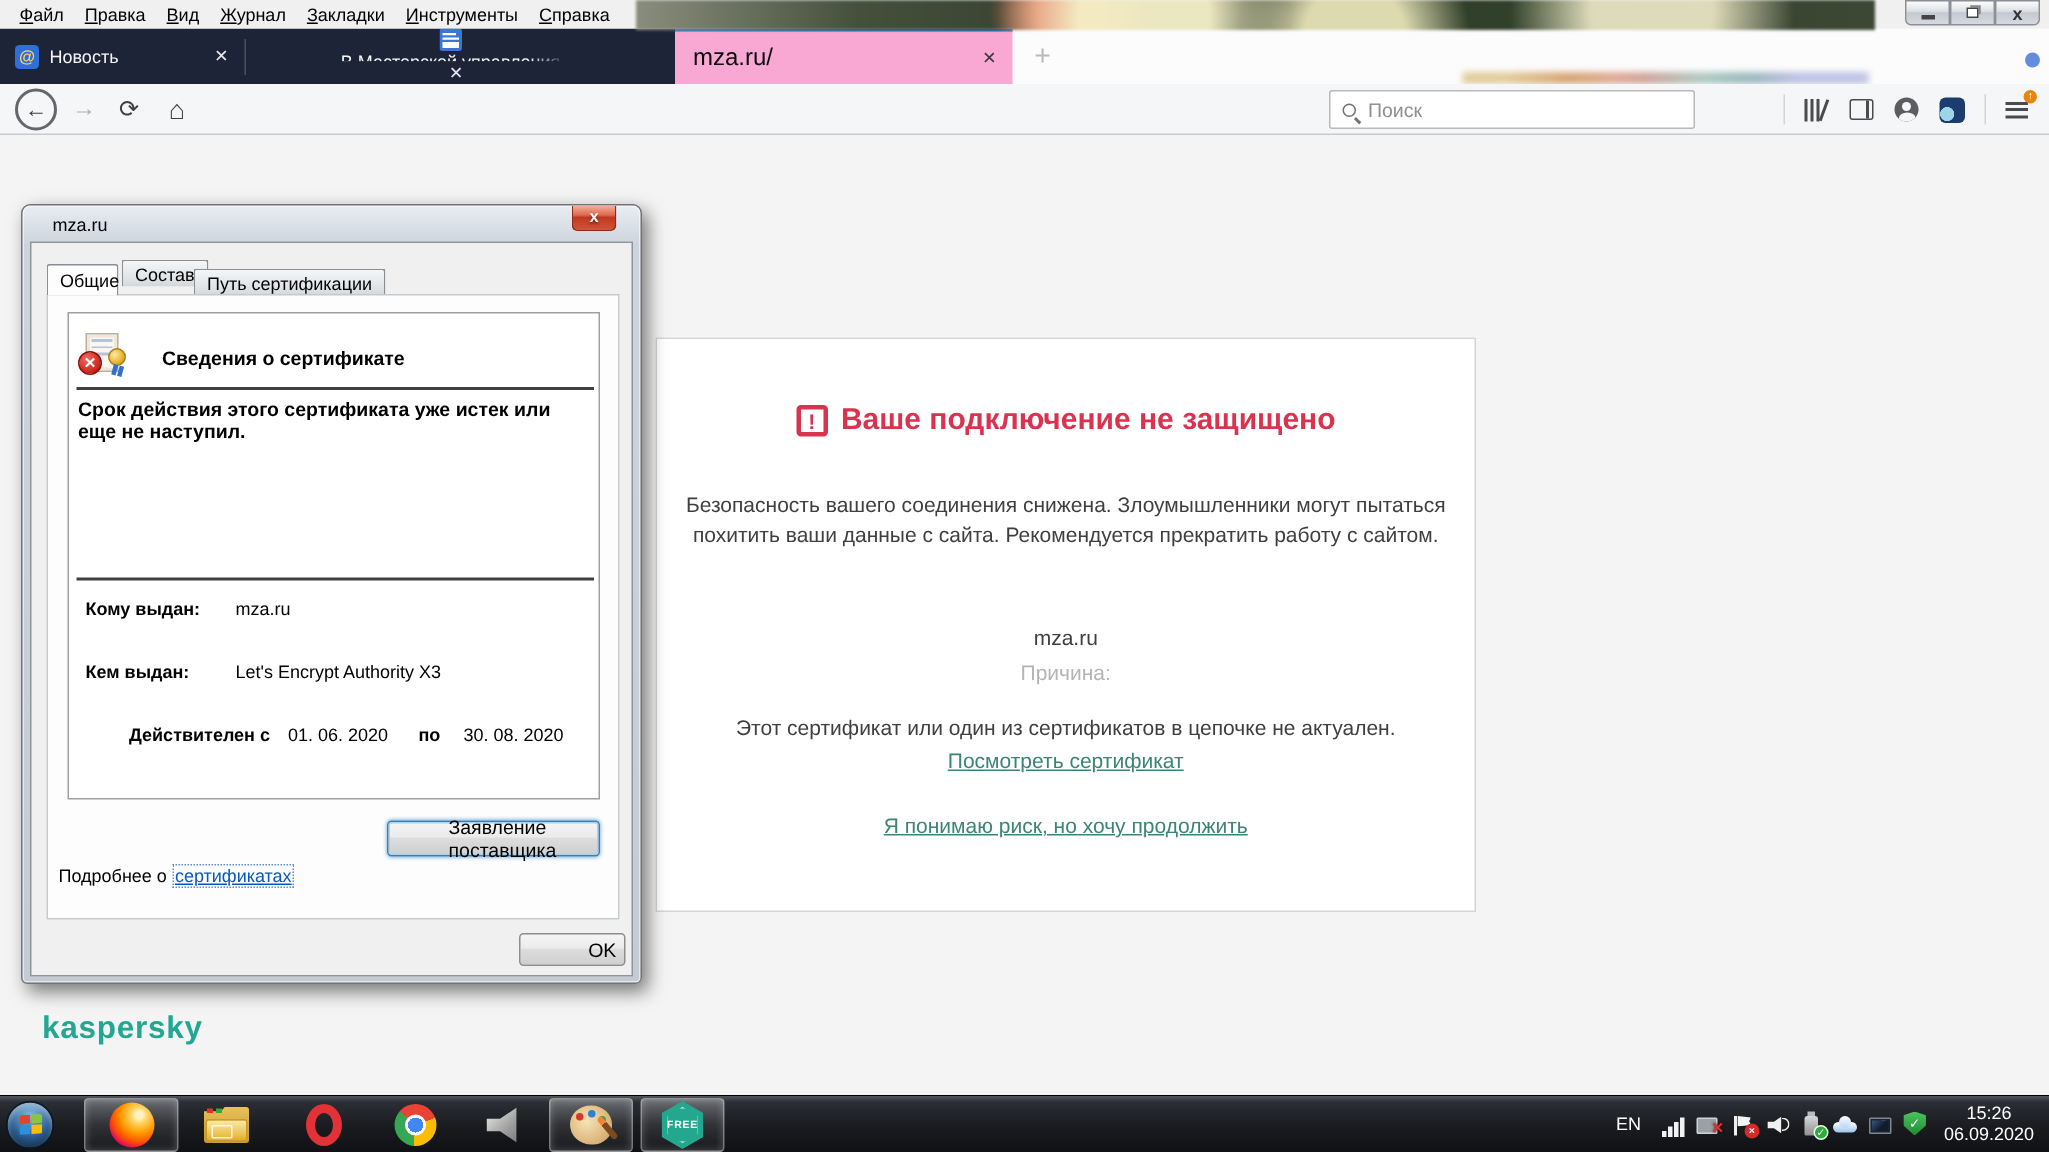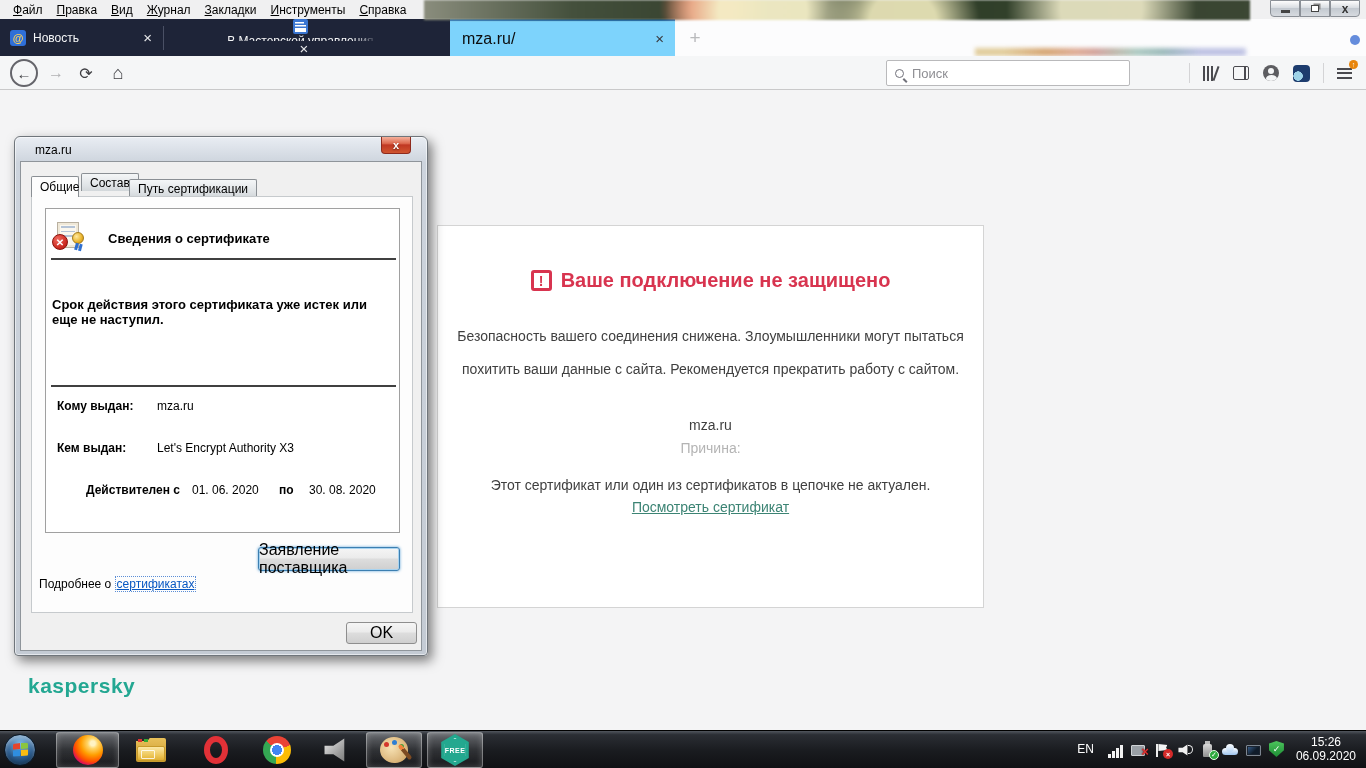--- a/index.html
+++ b/index.html
@@ -36,21 +36,21 @@
                 radial-gradient(circle at 85% 80%, rgba(100,110,190,.4) 0 15%, transparent 38%);
     filter:blur(2px); }
   .tabs-dark { position:absolute; left:0; top:0; width:450px; height:37px; background:#1e2438; display:flex; align-items:center; }
   .tab { display:flex; align-items:center; height:37px; font-size:12px; }
   .tab-dark1 { width:163px; padding:0 8px 0 10px; color:#f5f6f7; }
   .tab-sep { width:1px; height:24px; background:#4a5065; }
   .tab-dark2 { width:278px; padding:0 8px 0 10px; color:#f5f6f7;flex-direction:column; }
   .tab-label { flex:1; white-space:nowrap; overflow:hidden; }
   .tab-label.fade { -webkit-mask-image:linear-gradient(90deg,#000 82%,transparent 98%); mask-image:linear-gradient(90deg,#000 82%,transparent 98%); }
   .tab-close { font-size:15px; color:#e7e8ea; padding:0 3px; line-height:1; }
-  .tab-active { position:absolute; left:450px; top:0; width:225px; height:37px; background:#7dd3fc;
+  .tab-active { position:absolute; left:450px; top:0; width:225px; height:37px; background:#f9a8d4;
     border-top:2px solid #2180d8; display:flex; align-items:center; padding:0 8px 0 12px; color:#0c0c0d; }
   .tab-active .tab-close { color:#39393d; }
   .favicon1 { width:16px; height:16px; border-radius:3px; background:#2f6fd8; color:#ffd257; font-size:11px; font-weight:bold;
     display:flex; align-items:center; justify-content:center; margin-right:7px; flex:none; }
   .favicon2 { width:15px; height:15px; border-radius:2px; margin-right:7px; flex:none;
     background:linear-gradient(#fff,#fff) 2px 3px/9px 1.5px no-repeat,
                linear-gradient(#fff,#fff) 2px 6px/11px 1.5px no-repeat,
                linear-gradient(#fff,#fff) 2px 9px/11px 4px no-repeat, #3a76d2; }
   .newtab-btn { position:absolute; left:683px; top:7px; width:24px; height:24px; color:#b9babc; font-size:19px;
     display:flex; align-items:center; justify-content:center; }
@@ -128,25 +128,25 @@
     box-shadow:inset 0 0 0 2px #efe8d8; }
   .cert-paper i { display:block; height:1.5px; background:#b4c3d6; margin:3px 3px 0 3px; }
   .cert-seal { position:absolute; right:0px; top:10px; width:12px; height:12px; border-radius:50%;
     background:radial-gradient(circle at 35% 35%, #ffe9a0, #e9b32a 60%, #b97f10); border:1px solid #a67c18; }
   .cert-seal::after { content:""; position:absolute; left:2px; top:10px; width:3px; height:7px; background:#2f6fd0; transform:rotate(15deg); box-shadow:4px 0 0 #2f6fd0; }
   .cert-xbadge { position:absolute; left:-2px; top:12px; width:16px; height:16px; border-radius:50%;
     background:radial-gradient(circle at 35% 30%, #f06a60, #cc2a20 65%, #9d150d); border:1px solid #8c120b;
     color:#fff; font-size:10px; font-weight:bold; display:flex; align-items:center; justify-content:center; }
   .cert-head { position:absolute; left:62px; top:22px; font-size:13px; font-weight:bold; color:#000; }
   .rule { position:absolute; left:5px; width:345px; height:2px; background:#404040; }
-  .warn-text { position:absolute; left:6px; top:56px; width:340px; font-size:13px; font-weight:bold; color:#000; line-height:15px;margin-top:32px; }
+  .warn-text { position:absolute; left:6px; top:56px; width:340px; font-size:13px; font-weight:bold; color:#000; line-height:15px; }
   .fld-label { position:absolute; font-size:12px; font-weight:bold; color:#000; }
   .fld-value { position:absolute; font-size:12px; color:#000; }
   .btn { background:linear-gradient(#f5f5f5,#ebebeb 45%,#dddddd 50%,#cfcfcf); border:1px solid #8e8e8e; border-radius:3px;
-    font-size:16px; color:#000; display:flex; align-items:center; justify-content:center; }
+    font-size:13px; color:#000; display:flex; align-items:center; justify-content:center;padding-left:40px; }
   .btn-supplier { position:absolute; left:243px; top:410px; width:142px; height:24px;
     border:1px solid #3c7fb1; box-shadow:0 0 0 1px #a8d3f0 inset, 0 0 3px #5ba1d6; }
   .more-info { position:absolute; left:24px; top:440px; font-size:12px; color:#000; }
   .cert-link { color:#0757c2; text-decoration:underline; border:1px dotted #5b8ed6; padding:0 1px; }
   .btn-ok { position:absolute; left:331px; top:485px; width:71px; height:22px; }
 
   
   .taskbar { position:absolute; left:0; top:730px; width:1366px; height:38px; z-index:100;
     background:linear-gradient(180deg,#51565e,#2b2e34 10%,#191b1f 55%,#101114); border-top:1px solid #000; }
   .start-orb { position:absolute; left:4px; top:3px; width:32px; height:32px; border-radius:50%;
@@ -303,25 +303,26 @@
       <span class="update-badge">↑</span>
     </div>
   </div>
 
   <div class="page-card">
     <div class="card-heading">
       <span class="warn-square">!</span>
       <span class="card-title">Ваше подключение не защищено</span>
     </div>
     <div class="card-line" style="top:102px;">Безопасность вашего соединения снижена. Злоумышленники могут пытаться</div>
-    <div class="card-line" style="top:135px;">похитить ваши данные с сайта. Рекомендуется прекратить работу с сайтом.</div>
+    <div class="card-line" style="top:122px;">похитить ваши данные с сайта. Рекомендуется прекратить работу с сайтом.</div>
     <div class="card-line" style="top:191px;">mza.ru</div>
     <div class="card-line gray" style="top:214px;">Причина:</div>
     <div class="card-line" style="top:251px;">Этот сертификат или один из сертификатов в цепочке не актуален.</div>
     <div class="card-line" style="top:273px;"><span class="teal-link">Посмотреть сертификат</span></div>
+    <div class="card-line" style="top:316px;"><span class="teal-link">Я понимаю риск, но хочу продолжить</span></div>
   </div>
   <div class="kasp-logo">kaspersky</div>
 
   <div class="dialog">
     <div class="dlg-title">mza.ru</div>
     <div class="dlg-close">x</div>
     <div class="dlg-client"></div>
 
     <div class="dlg-tab active" style="left:16px; top:39px; width:48px;">Общие</div>
     <div class="dlg-tab" style="left:66px; top:36px;">Состав</div>

